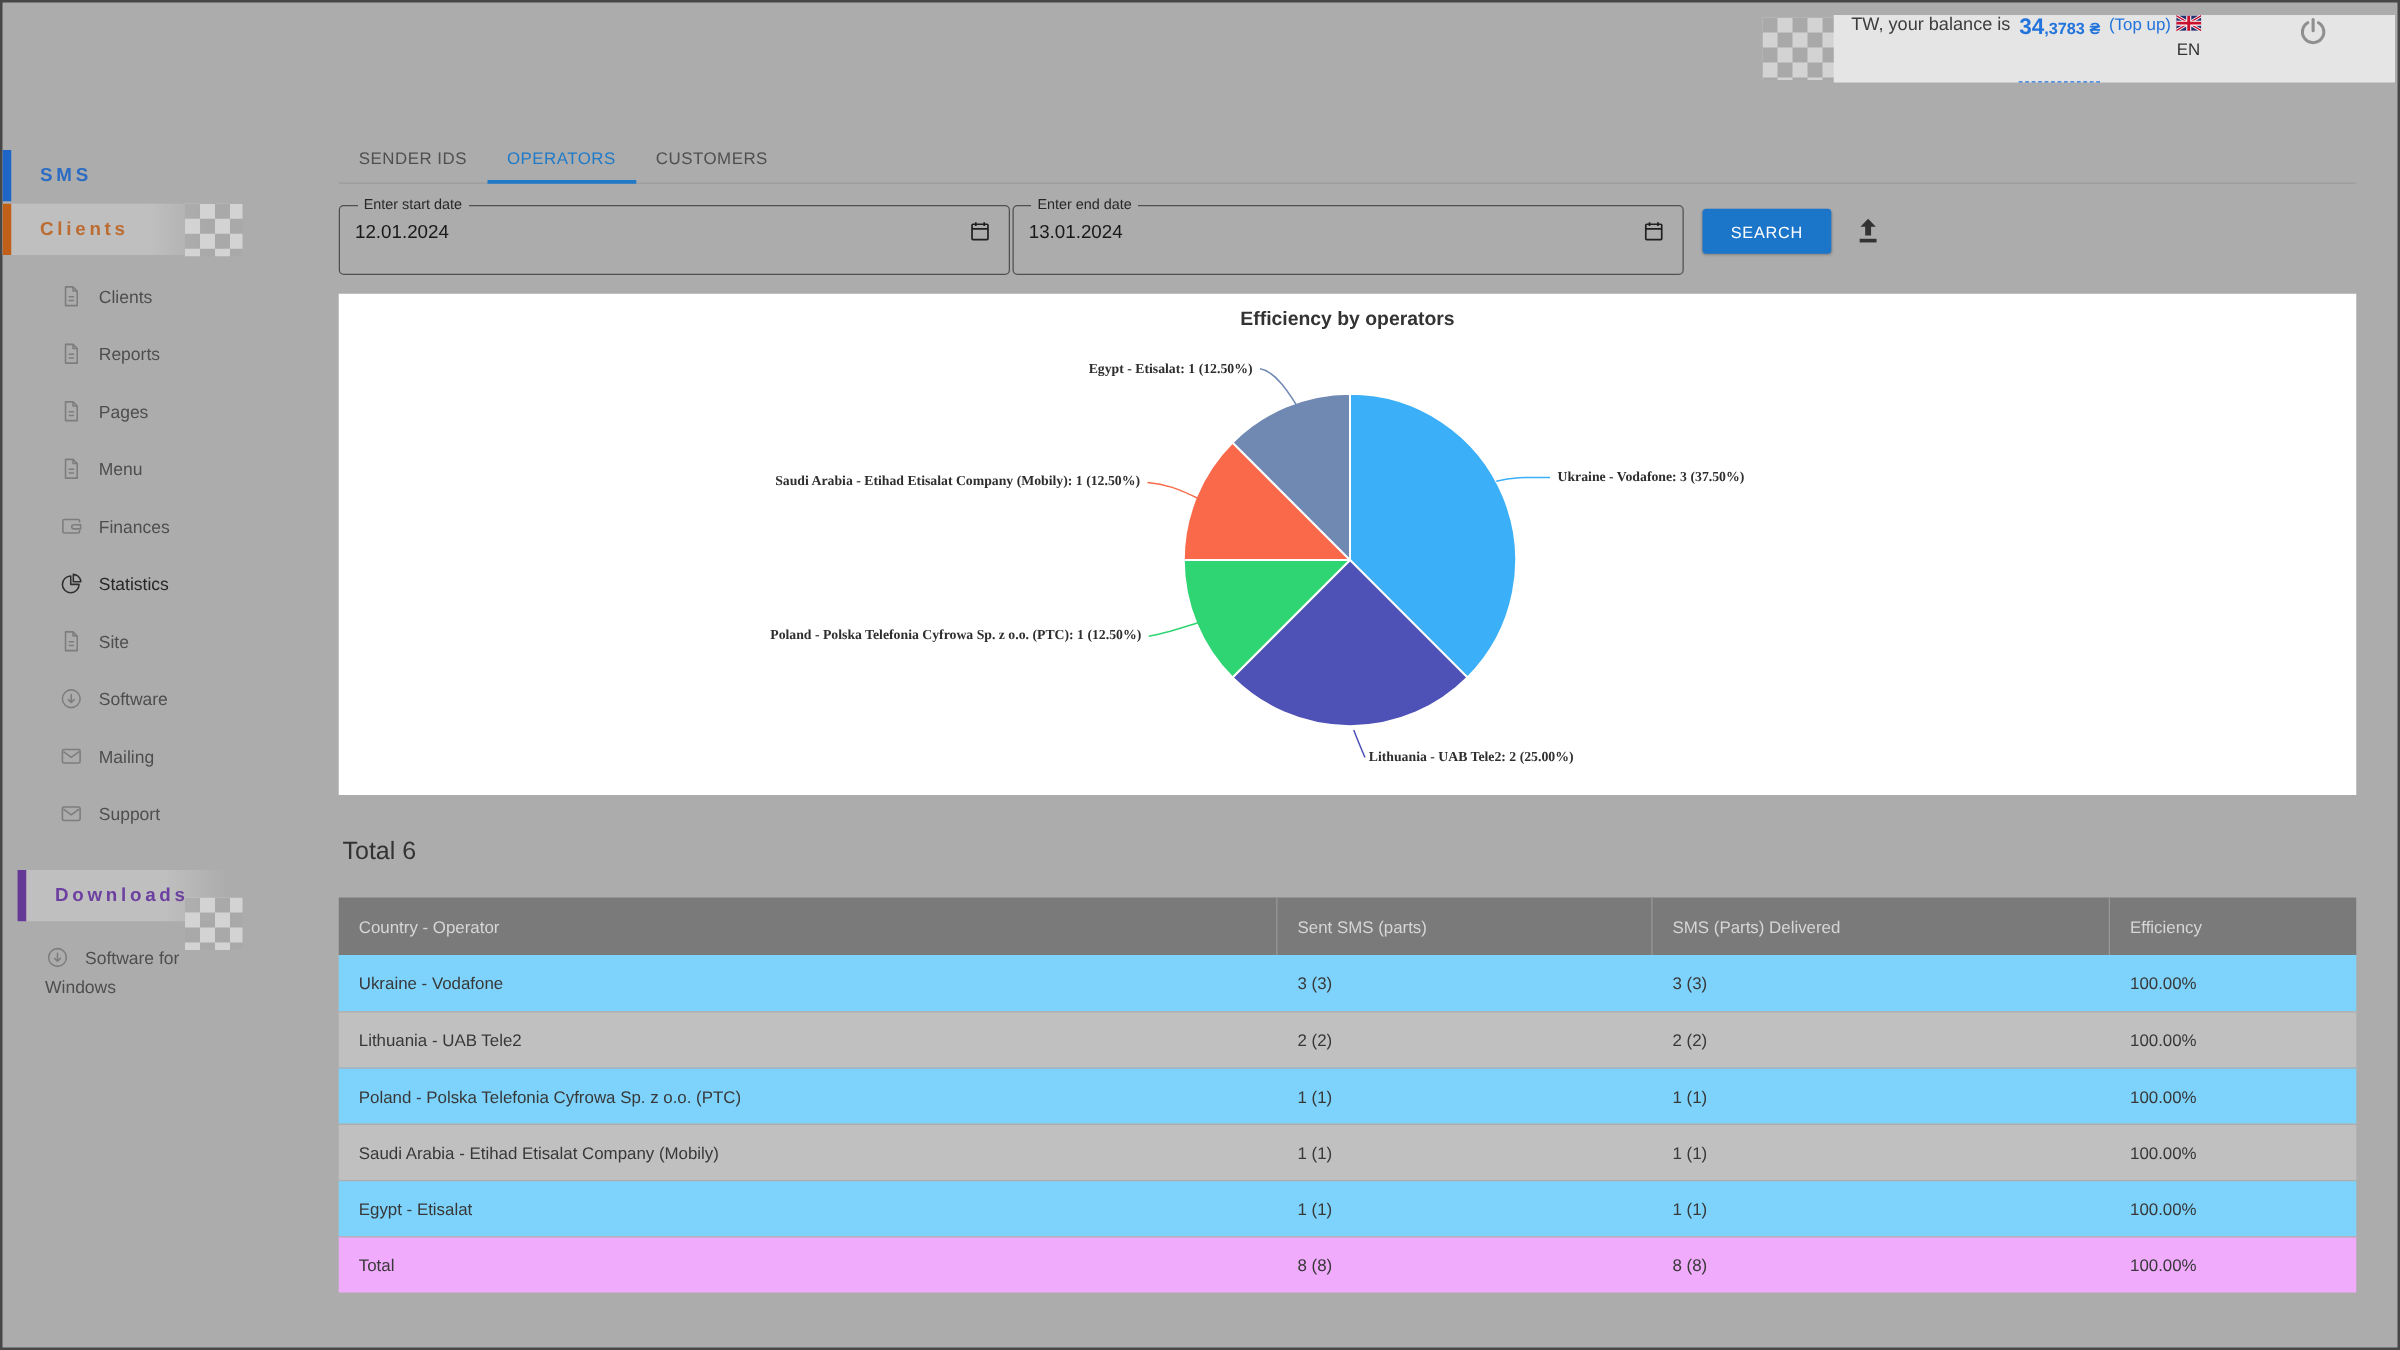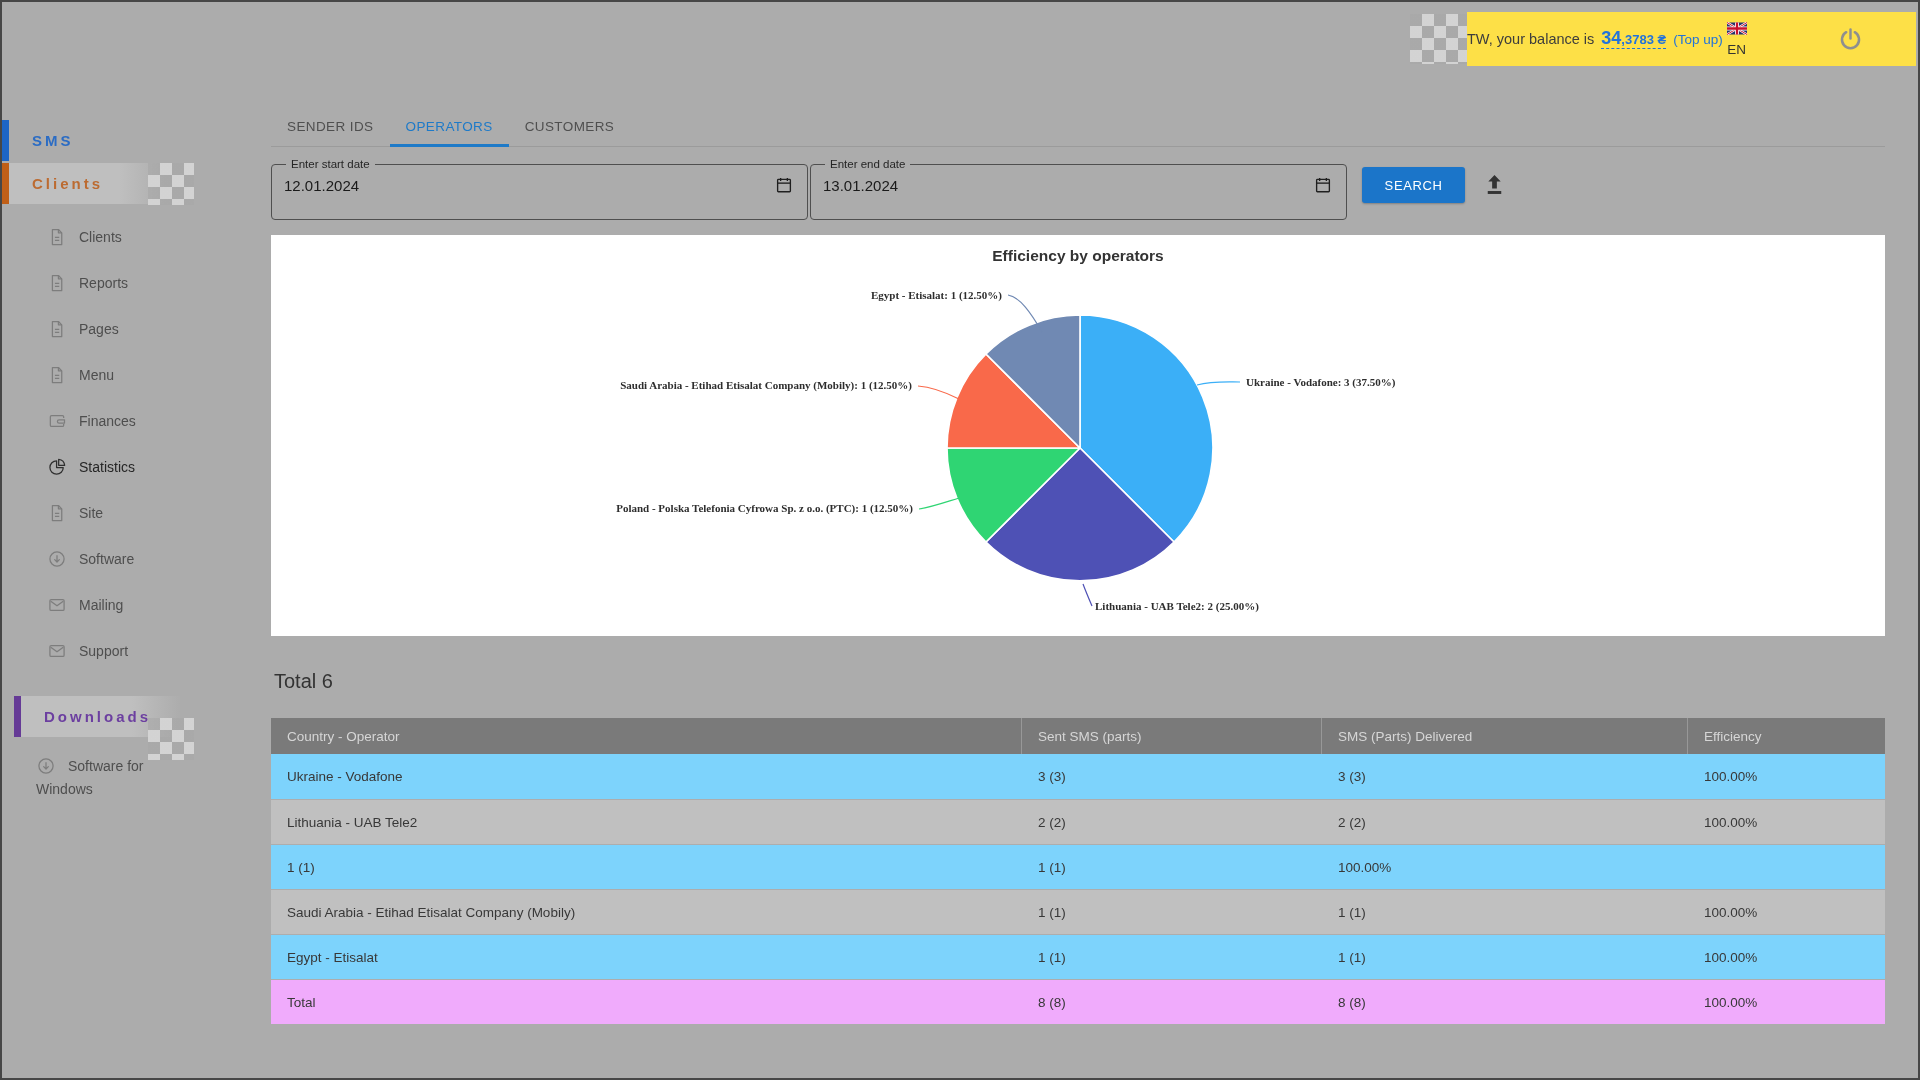--- a/index.html
+++ b/index.html
@@ -2,21 +2,21 @@
 <html><head>
 <meta charset="utf-8">
 <style>
   * { margin:0; padding:0; box-sizing:border-box; }
   html,body { background:#9e9e9e; font-family:"Liberation Sans", sans-serif; }
   .screen{ position:relative; width:1920px; height:1080px; background:#ACACAC;
            border:2px solid #474747; overflow:hidden; }
 
   
   .topbar-box{ position:absolute; top:10px; left:1465px; right:2px; height:54px;
-               background:#fde047; display:flex; align-items:center; }
+               background:#e5e5e5; display:flex; padding-left:14px; }
   .balance-prefix{ font-size:14.5px; color:#3D3D3D; margin-right:7px; }
   .balance-link{ color:#2273DB; border-bottom:1px dashed #2273DB; white-space:nowrap;
                  cursor:pointer; line-height:1.05; }
   .balance-major{ font-size:18px; font-weight:bold; }
   .balance-minor{ font-size:13px; font-weight:bold; }
   .topup-link{ color:#2273DB; font-size:13.5px; margin-left:7px; cursor:pointer; }
   .lang{ display:flex; align-items:center; gap:7px; margin-left:4px; cursor:pointer;flex-direction:column; }
   .lang-label{ font-size:13.5px; color:#333; }
   .power-btn{ margin-left:auto; margin-right:52px; cursor:pointer; display:flex; }
 
@@ -90,21 +90,21 @@
   .lbl-ukraine{ left:975px; top:141px; }
   .lbl-lithuania{ left:824px; top:365px; }
   .lbl-poland{ left:0; top:267px; width:642px; text-align:right; }
   .lbl-saudi{ left:0; top:144px; width:641px; text-align:right; }
   .lbl-egypt{ left:0; top:54px; width:731px; text-align:right; }
 
   
   .total-heading{ position:absolute; left:272px; top:668px; font-size:20px; color:#333; }
   .op-table{ position:absolute; left:269px; top:716px; width:1614px; }
   .t-row{ display:grid; grid-template-columns:751px 300px 366px 197px; }
-  .t-head{ background:#7A7A7A; height:36px;text-align:center; }
+  .t-head{ background:#7A7A7A; height:46px;text-align:center; }
   .t-head .t-cell{ color:#D6D6D6; font-size:13.5px; display:flex; align-items:center;
                    padding-left:16px; }
   .t-head .t-cell:not(:last-child){ border-right:1px solid #989898; }
   .t-body .t-row{ height:45px; }
   .t-body .t-cell{ color:#383838; font-size:13.5px; display:flex; align-items:center;
                    padding-left:16px; }
   .t-body .t-row + .t-row{ border-top:1px solid #ADADAD; }
   .row-odd{ background:#7dd3fc; } .row-even{ background:#C0C0C0; }
   .row-footer{ background:#f0abfc; border-top:1px solid #ADADAD; }
 </style>
@@ -343,20 +343,21 @@
         <div class="t-cell">3 (3)</div>
         <div class="t-cell">100.00%</div>
       </div>
       <div class="t-row row-even">
         <div class="t-cell">Lithuania - UAB Tele2</div>
         <div class="t-cell">2 (2)</div>
         <div class="t-cell">2 (2)</div>
         <div class="t-cell">100.00%</div>
       </div>
       <div class="t-row row-odd">
+        <div class="t-cell">Poland - Polska Telefonia Cyfrowa Sp. z o.o. (PTC)</div>
         <div class="t-cell">1 (1)</div>
         <div class="t-cell">1 (1)</div>
         <div class="t-cell">100.00%</div>
       </div>
       <div class="t-row row-even">
         <div class="t-cell">Saudi Arabia - Etihad Etisalat Company (Mobily)</div>
         <div class="t-cell">1 (1)</div>
         <div class="t-cell">1 (1)</div>
         <div class="t-cell">100.00%</div>
       </div>

